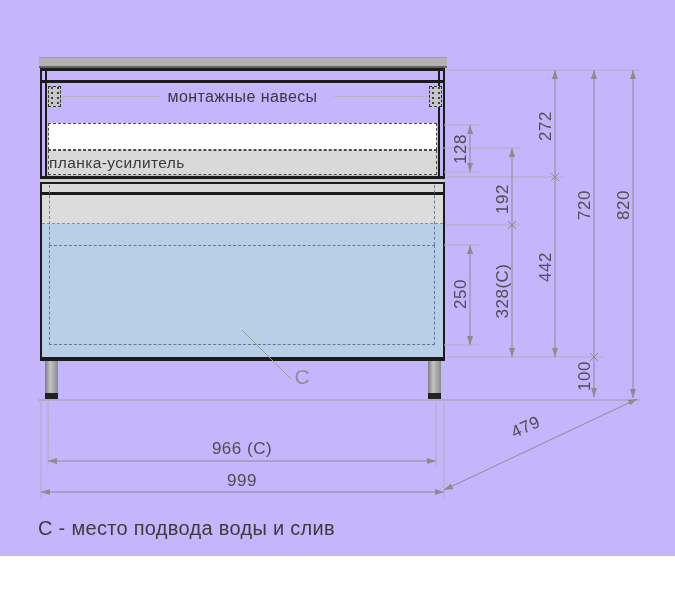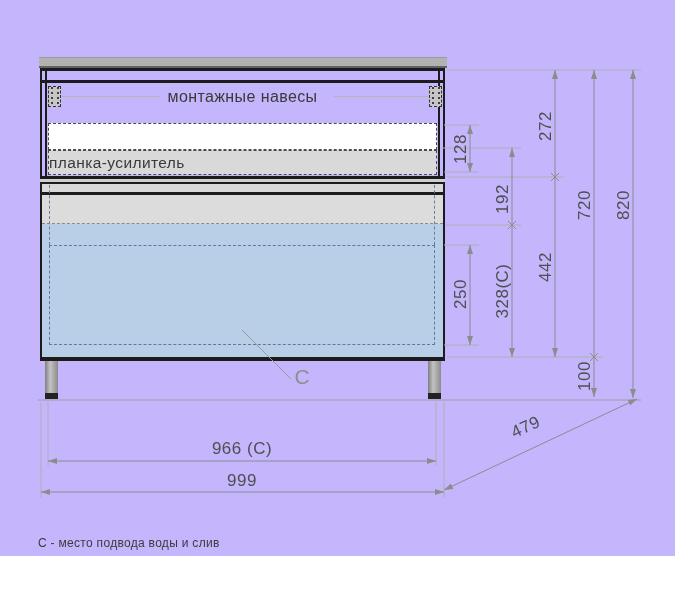--- a/index.html
+++ b/index.html
@@ -40,21 +40,21 @@
   .gray-b{left:42px;top:195px;width:401px;height:29px;box-sizing:border-box;
           background:#dcdcdc;border-bottom:1px dashed #8a8a8a;}
   .blue-panel{left:42px;top:224px;width:401px;height:133px;background:#b9cfe8;}
   .inner-rect{left:49px;top:245px;width:386px;height:100px;box-sizing:border-box;
               border:1px dashed #5d79a3;}
   .stub{width:0;top:185px;height:60px;border-left:1px dashed #6b7c94;}
   .stub-l{left:49px;} .stub-r{left:434px;}
   .leg{top:361px;width:13px;height:32px;background:linear-gradient(90deg,#7e7e7e,#c3c3c3 40%,#8b8b8b);}
   .leg-l{left:45px;} .leg-r{left:428px;}
   .foot{top:393px;width:13px;height:6px;background:#222;}
-  .footnote{left:38px;top:536px;font-size:12px;color:#3c3c3c;letter-spacing:.3px;}
+  .footnote{left:38px;top:517px;font-size:20px;color:#3c3c3c;letter-spacing:.3px;}
   
   svg.overlay{position:absolute;left:0;top:0;}
   .ext{stroke:#b0b0b0;stroke-width:1;}
   .ground{stroke:#a0a0a0;stroke-width:1;}
   .dim{stroke:#8c8c8c;stroke-width:1;fill:none;}
   .tick{stroke:#8c8c8c;stroke-width:1;}
   .cline{stroke:#9a9a9a;stroke-width:1;}
   .dimtext{font-family:"Liberation Sans",sans-serif;font-size:17px;fill:#4f4f4f;letter-spacing:.5px;}
   .ctext{font-family:"Liberation Sans",sans-serif;font-size:21px;fill:#8f8f8f;}
 </style>

